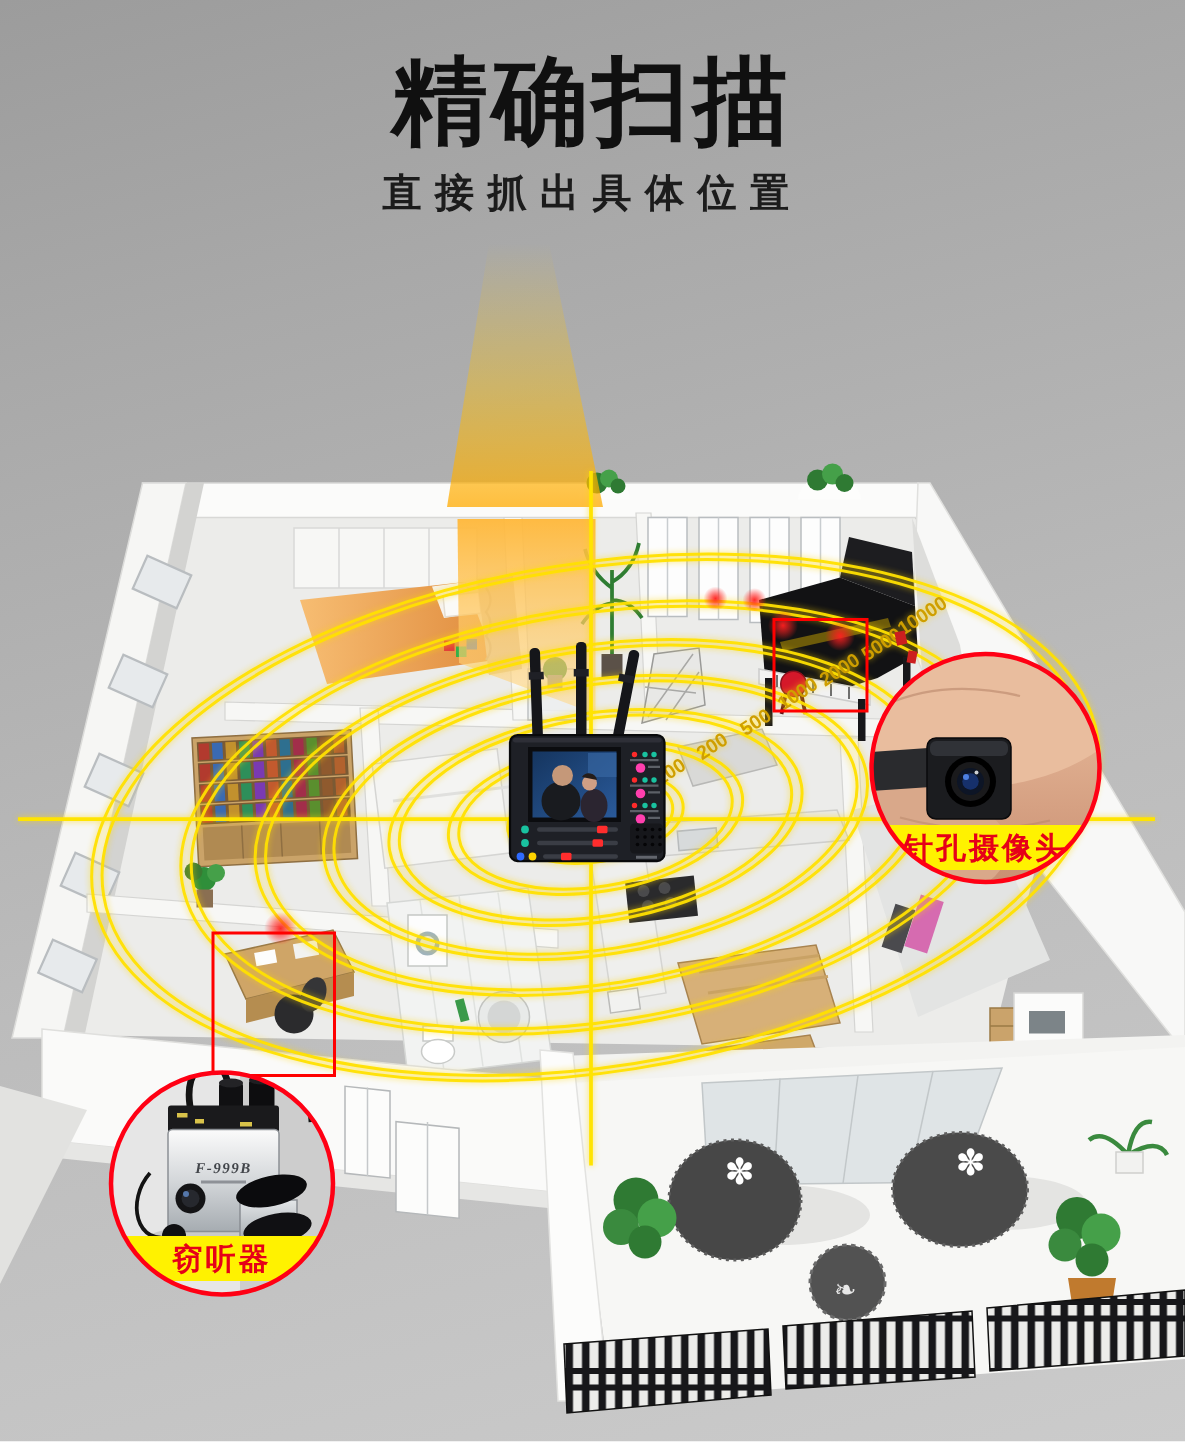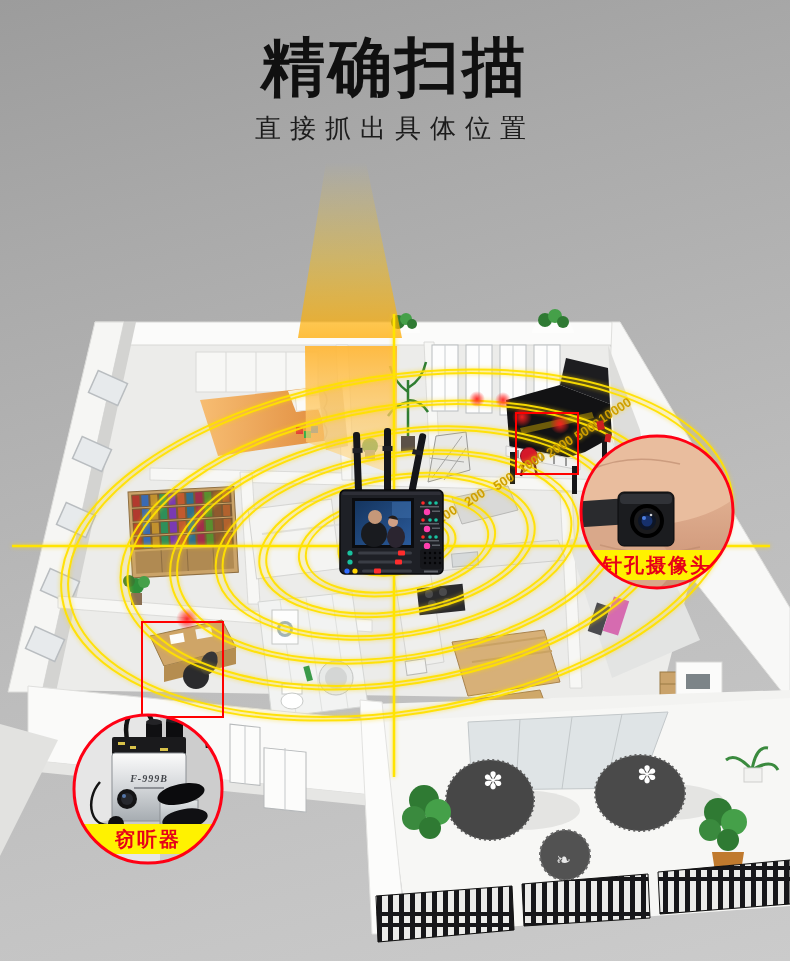--- a/index.html
+++ b/index.html
@@ -1,21 +1,21 @@
 <!DOCTYPE html>
 <html><head>
 <meta charset="utf-8">
 <style>
   html,body{margin:0;padding:0;}
   .stage{position:relative;width:790px;height:961px;overflow:hidden;
          background:linear-gradient(165deg,#9c9c9c 0%,#a9a9a9 22%,#bcbcbc 58%,#cbcbcb 100%);
          font-family:"Liberation Sans",sans-serif;}
   .hdr{position:absolute;top:34px;left:0;width:100%;text-align:center;z-index:3;}
   .title{font-size:64px;font-weight:900;color:#101010;letter-spacing:3px;line-height:1.05;}
-  .subtitle{margin-top:10px;font-size:26px;font-weight:normal;color:#1c1c1c;letter-spacing:9px;}
+  .subtitle{margin-top:10px;font-size:26px;font-weight:bold;color:#1c1c1c;letter-spacing:9px;}
   svg{position:absolute;left:0;top:0;}
   text{font-family:"Liberation Sans",sans-serif;}
   .ringlbl{fill:#cf9f00;font-size:13px;font-weight:bold;}
   .callout-label{font-size:20px;font-weight:bold;fill:#e60018;letter-spacing:2px;}
   .f999{font-family:"Liberation Serif",serif;font-style:italic;font-size:10px;fill:#43464b;letter-spacing:1px;font-weight:bold;}
 </style>
 </head>
 <body>
 
 <div class="stage">

